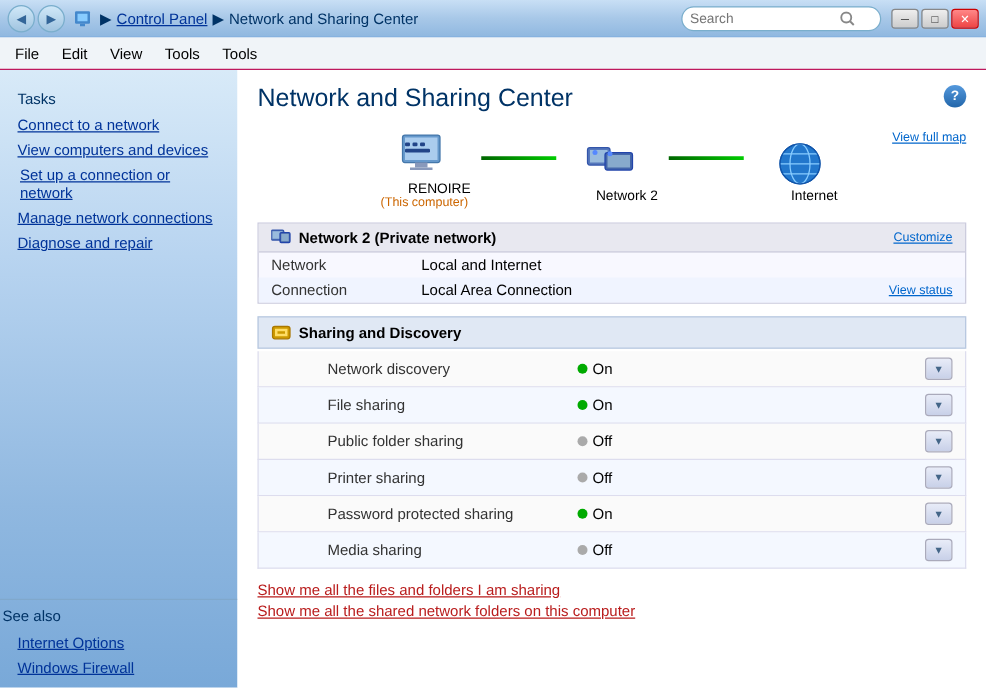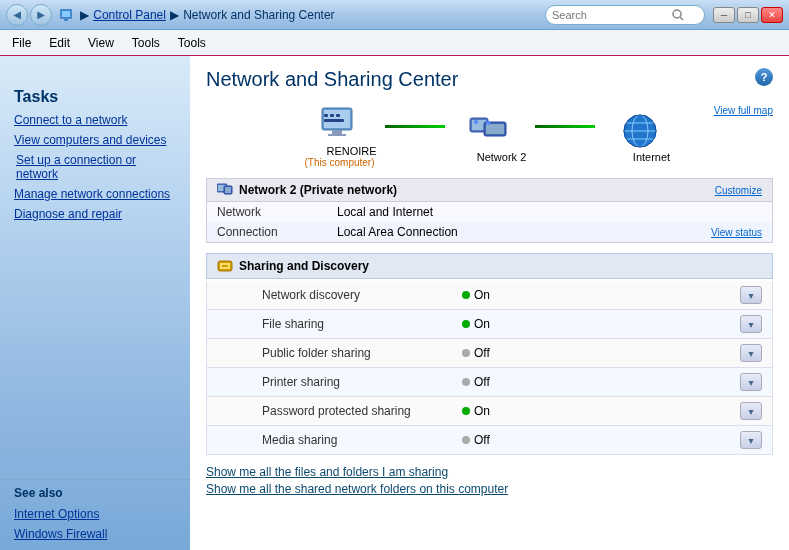--- a/index.html
+++ b/index.html
@@ -115,39 +115,38 @@
     
     .sidebar {
       width: 190px;
       background: linear-gradient(to bottom, #d8eaf8 0%, #b8d4f0 30%, #90b8e0 70%, #78a8d8 100%);
       padding: 10px 0;
       flex-shrink: 0;
       display: flex;
       flex-direction: column;
     }
     .sidebar-section-title {
-      font-weight: bold;
-      font-size: 16px;
+      font-weight: normal;
+      font-size: 12px;
       color: #003366;
       padding: 6px 14px 4px;
-      margin-top: 16px;
     }
     .sidebar-link {
       padding: 3px 14px;
       font-size: 12px;
       color: #003399;
       cursor: pointer;
       text-decoration: underline;
     }
     .sidebar-spacer { flex: 1; }
     .sidebar-see-also {
-      font-weight: bold;
+      font-weight: normal;
       font-size: 12px;
       color: #003366;
-      padding: 6px 14px 4px;
+      padding: 6px 2px 4px;
       border-top: 1px solid #80a8cc;
     }
 
     
     .content {
       flex: 1;
       background: #fff;
       padding: 12px 16px;
       overflow-y: auto;
     }
@@ -294,21 +293,21 @@
       cursor: pointer;
       font-size: 10px;
       color: #446688;
     }
 
     
     .bottom-links {
       margin-top: 10px;
     }
     .bottom-link {
-      color: #0c4a6e;
+      color: #b91c1c;
       text-decoration: underline;
       cursor: pointer;
       font-size: 12px;
       display: block;
       margin-bottom: 3px;
     }
   </style>
 </head>
 <body>
 

